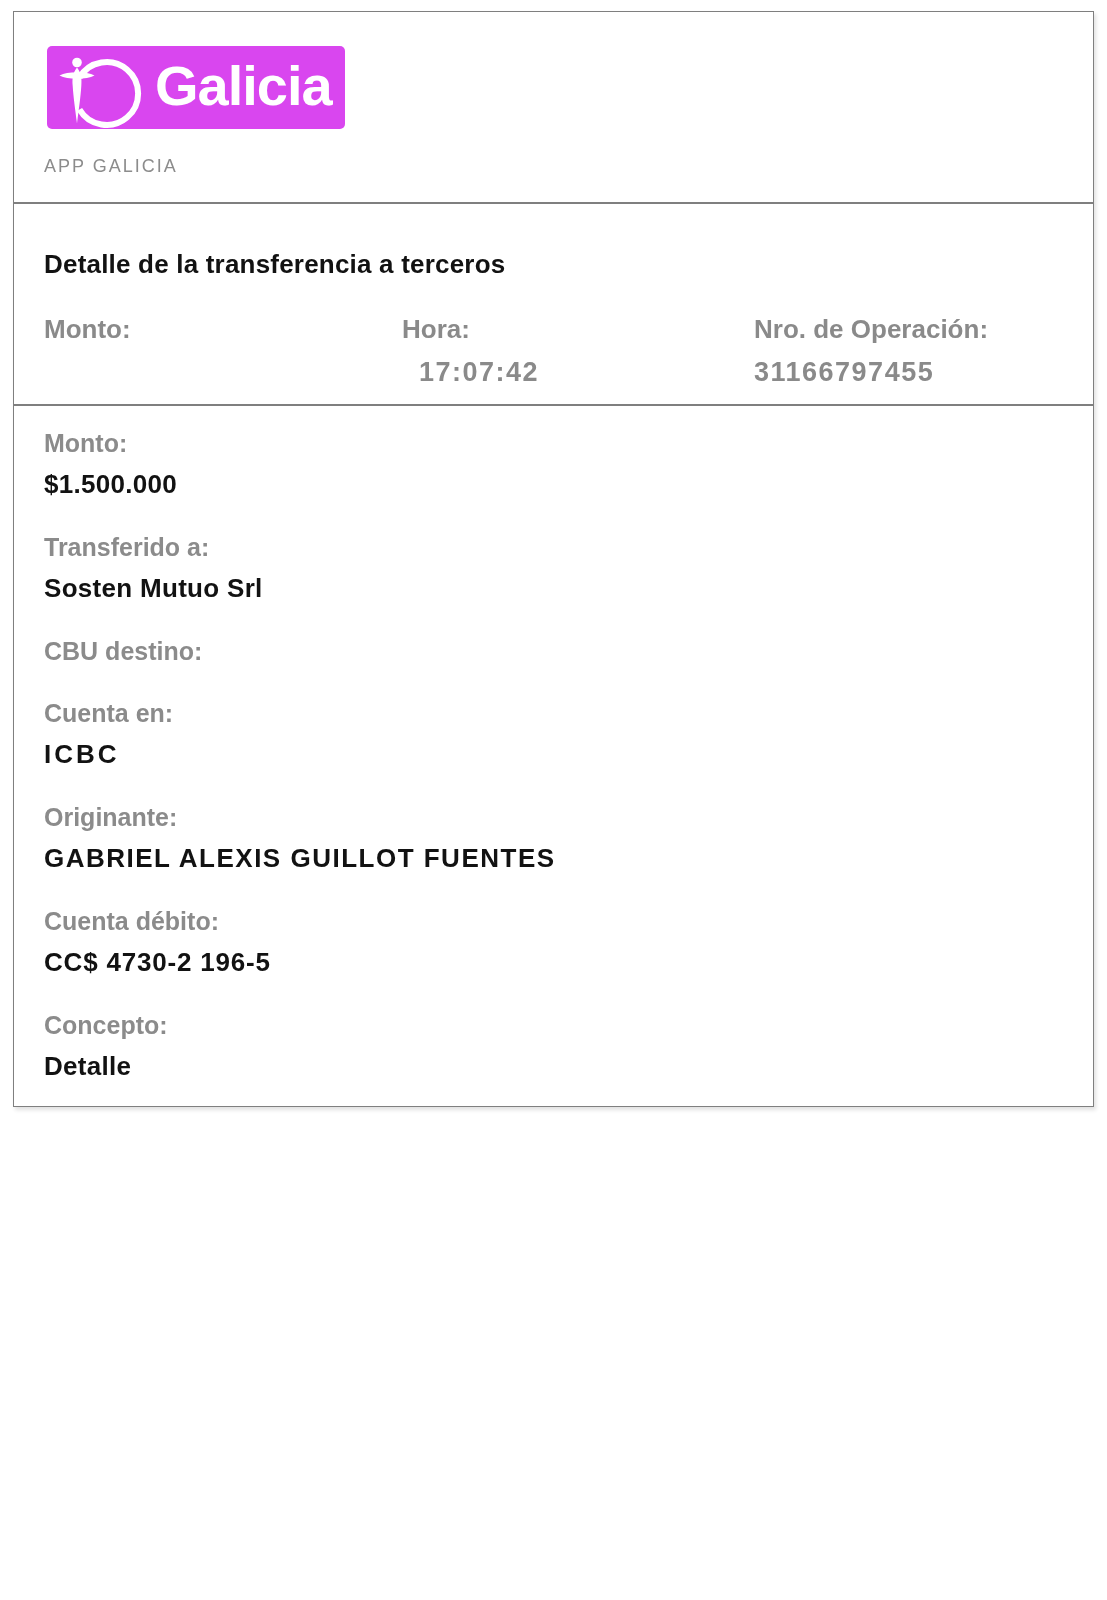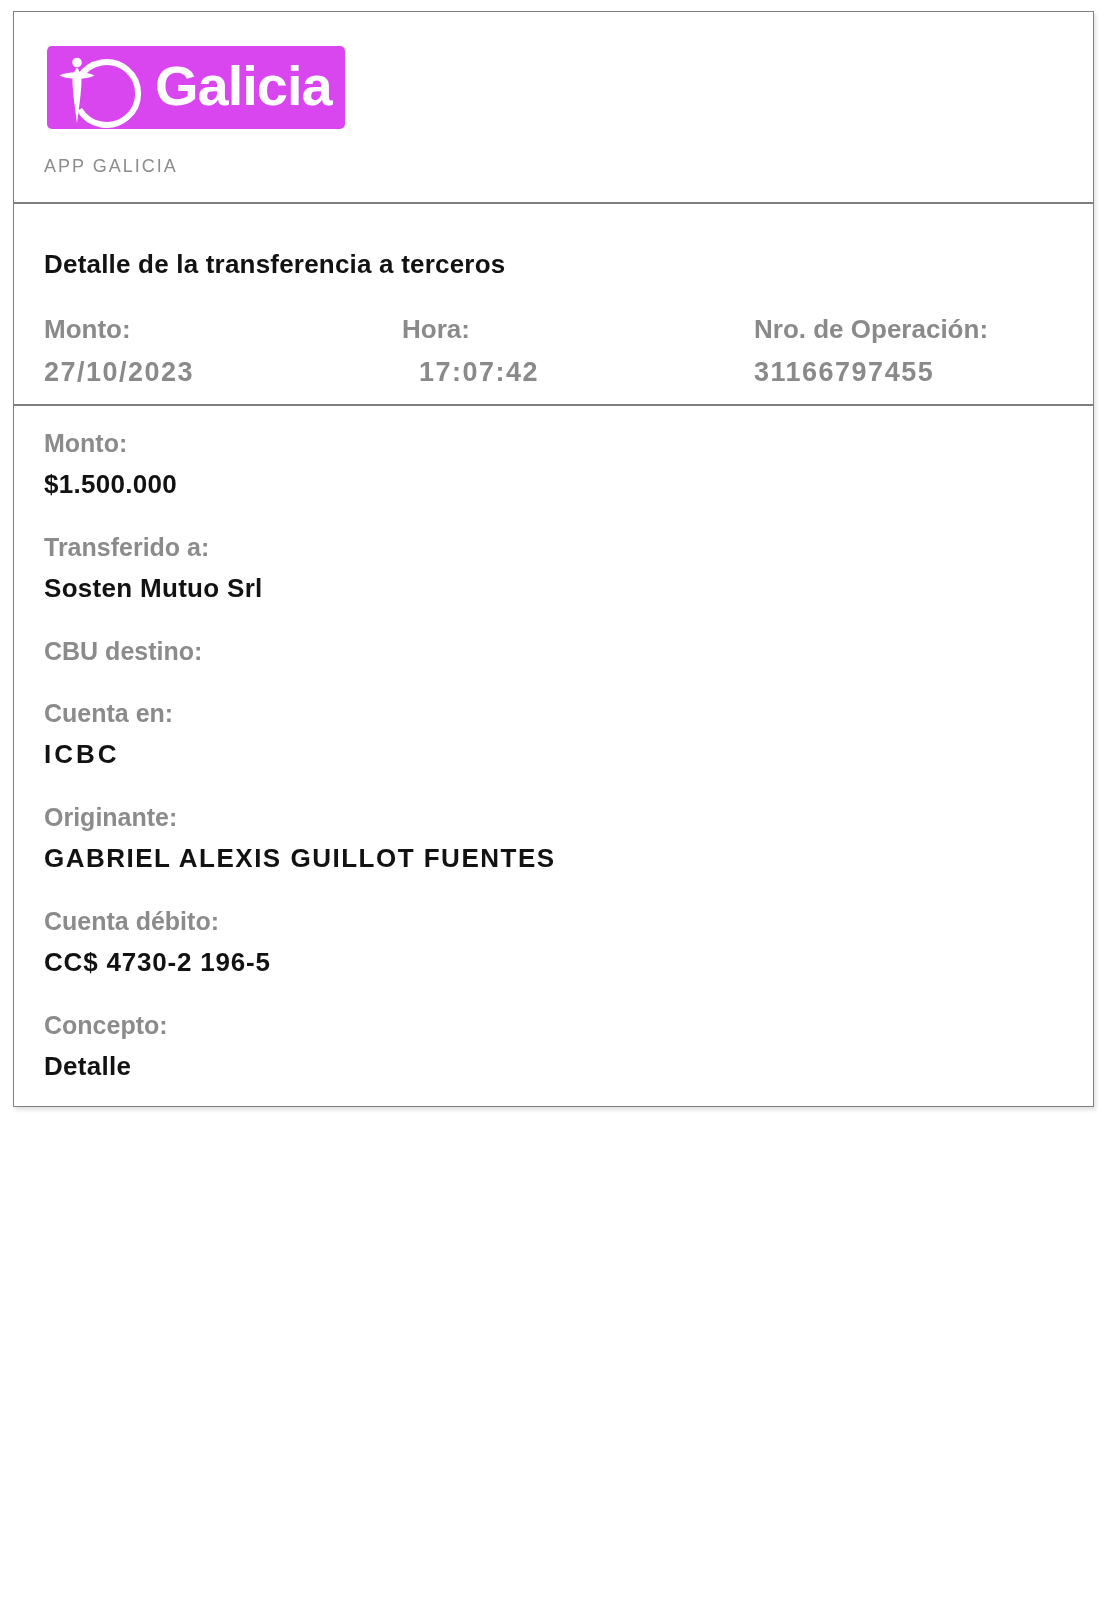--- a/index.html
+++ b/index.html
@@ -111,21 +111,20 @@
       <span class="wordmark">Galicia</span>
     </div>
     <div class="app-label">APP GALICIA</div>
   </div>
 
   <div class="meta-section">
     <div class="title">Detalle de la transferencia a terceros</div>
     <div class="meta-row">
       <div class="col-fecha">
         <div class="meta-label">Monto:</div>
-        <div class="meta-value">27/10/2023</div>
       </div>
       <div class="col-hora">
         <div class="meta-label">Hora:</div>
         <div class="meta-value">17:07:42</div>
       </div>
       <div class="col-oper">
         <div class="meta-label">Nro. de Operación:</div>
         <div class="meta-value">31166797455</div>
       </div>
     </div>

